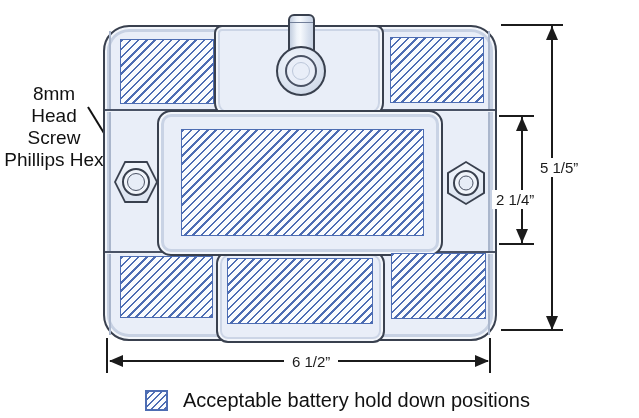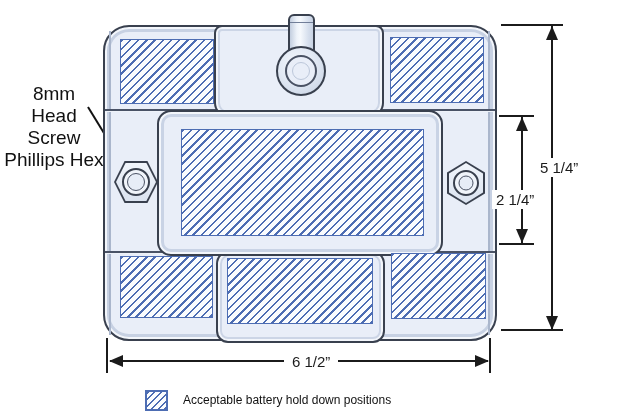--- a/index.html
+++ b/index.html
@@ -82,21 +82,21 @@
   .callout{left:4px;top:39px;width:100px;text-align:center;font-size:19px;line-height:22px;color:#111;margin-top:44px;}
   .callout-arrow{left:88px;top:106px;width:73px;height:2px;background:#111;
         transform-origin:0 50%;transform:rotate(58.5deg);}
   .callout-arrow .head{position:absolute;right:-2px;top:50%;transform:translateY(-50%);
         width:0;height:0;border-top:5.5px solid transparent;border-bottom:5.5px solid transparent;
         border-left:13px solid #111;}
 
   
   .lg-swatch{left:145px;top:390px;width:23px;height:21px;border:2px solid #4d6db3;box-sizing:border-box;
         background:repeating-linear-gradient(135deg,#4d6db3 0px,#4d6db3 1.5px,#fafcfe 1.5px,#fafcfe 4.8px);}
-  .lg-label{left:183px;top:390px;font-size:12px;line-height:20px;color:#111;white-space:nowrap;}
+  .lg-label{left:183px;top:390px;font-size:20px;line-height:20px;color:#111;white-space:nowrap;}
 </style>
 </head>
 <body>
 
 <div class="canvas">
 
   <div class="abs callout">
     <div>8mm</div>
     <div>Head Screw</div>
     <div>Phillips Hex</div>
@@ -139,21 +139,21 @@
   </div>
   <div class="abs ring"></div>
   <div class="abs bore"></div>
   <div class="abs bore2"></div>
 
   <div class="abs dline" style="left:501px;top:24px;width:62px;height:2px;"></div>
   <div class="abs dline" style="left:501px;top:329px;width:62px;height:2px;"></div>
   <div class="abs dline" style="left:551px;top:26px;width:2px;height:304px;"></div>
   <div class="abs arr arr-up" style="left:546px;top:26px;"></div>
   <div class="abs arr arr-dn" style="left:546px;top:316px;"></div>
-  <div class="abs dlabel" style="left:536px;top:158px;">5 1/4”</div>
+  <div class="abs dlabel" style="left:536px;top:158px;">5 1/5”</div>
 
   <div class="abs dline" style="left:499px;top:115px;width:35px;height:2px;"></div>
   <div class="abs dline" style="left:499px;top:243px;width:35px;height:2px;"></div>
   <div class="abs dline" style="left:521px;top:117px;width:2px;height:126px;"></div>
   <div class="abs arr arr-up" style="left:516px;top:117px;"></div>
   <div class="abs arr arr-dn" style="left:516px;top:229px;"></div>
   <div class="abs dlabel" style="left:492px;top:190px;">2 1/4”</div>
 
   <div class="abs dline" style="left:106px;top:338px;width:2px;height:35px;"></div>
   <div class="abs dline" style="left:489px;top:338px;width:2px;height:35px;"></div>

